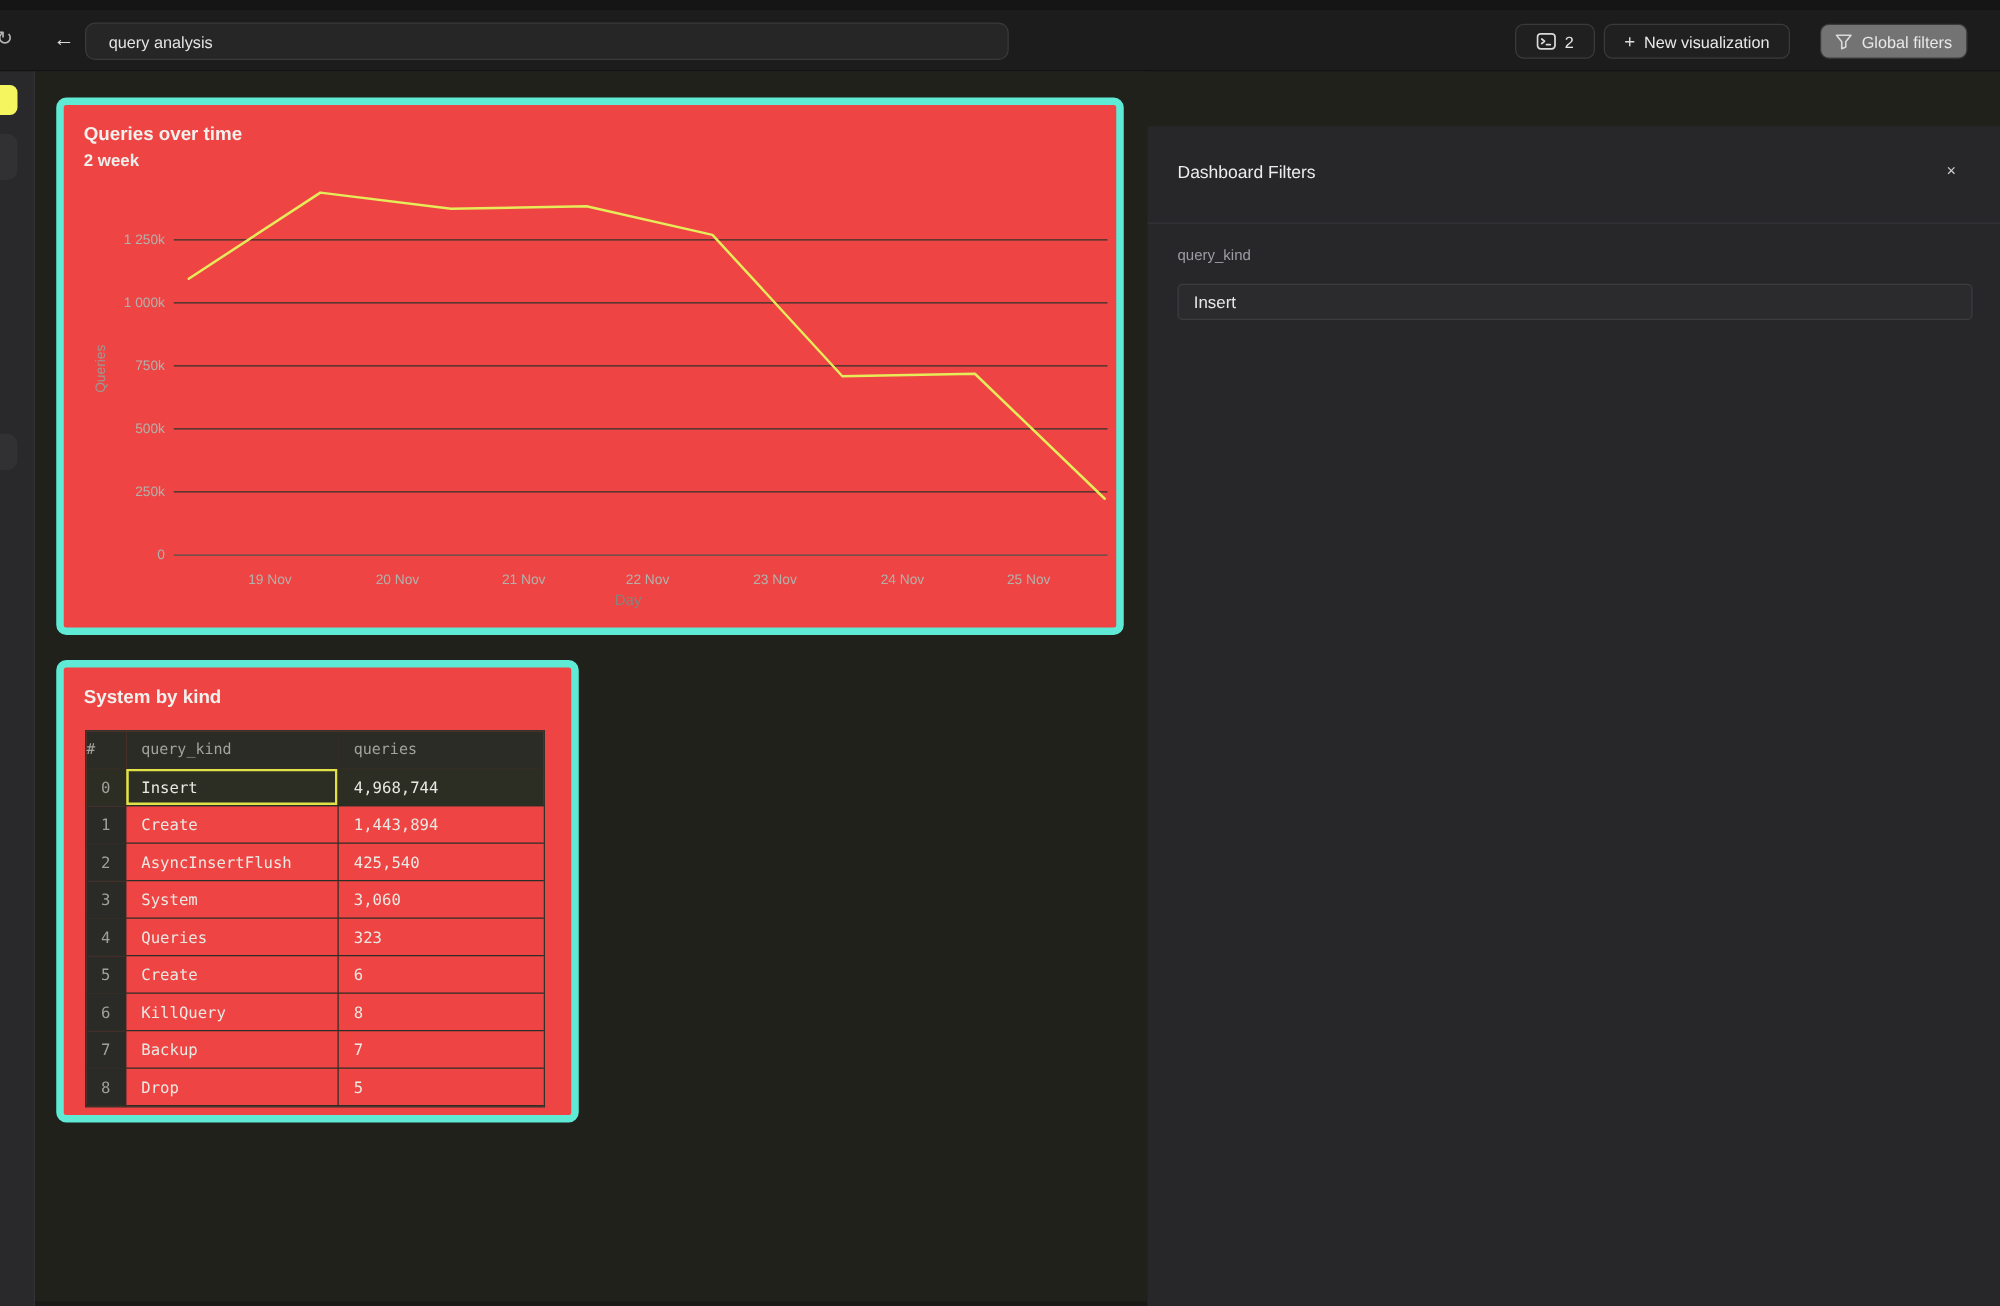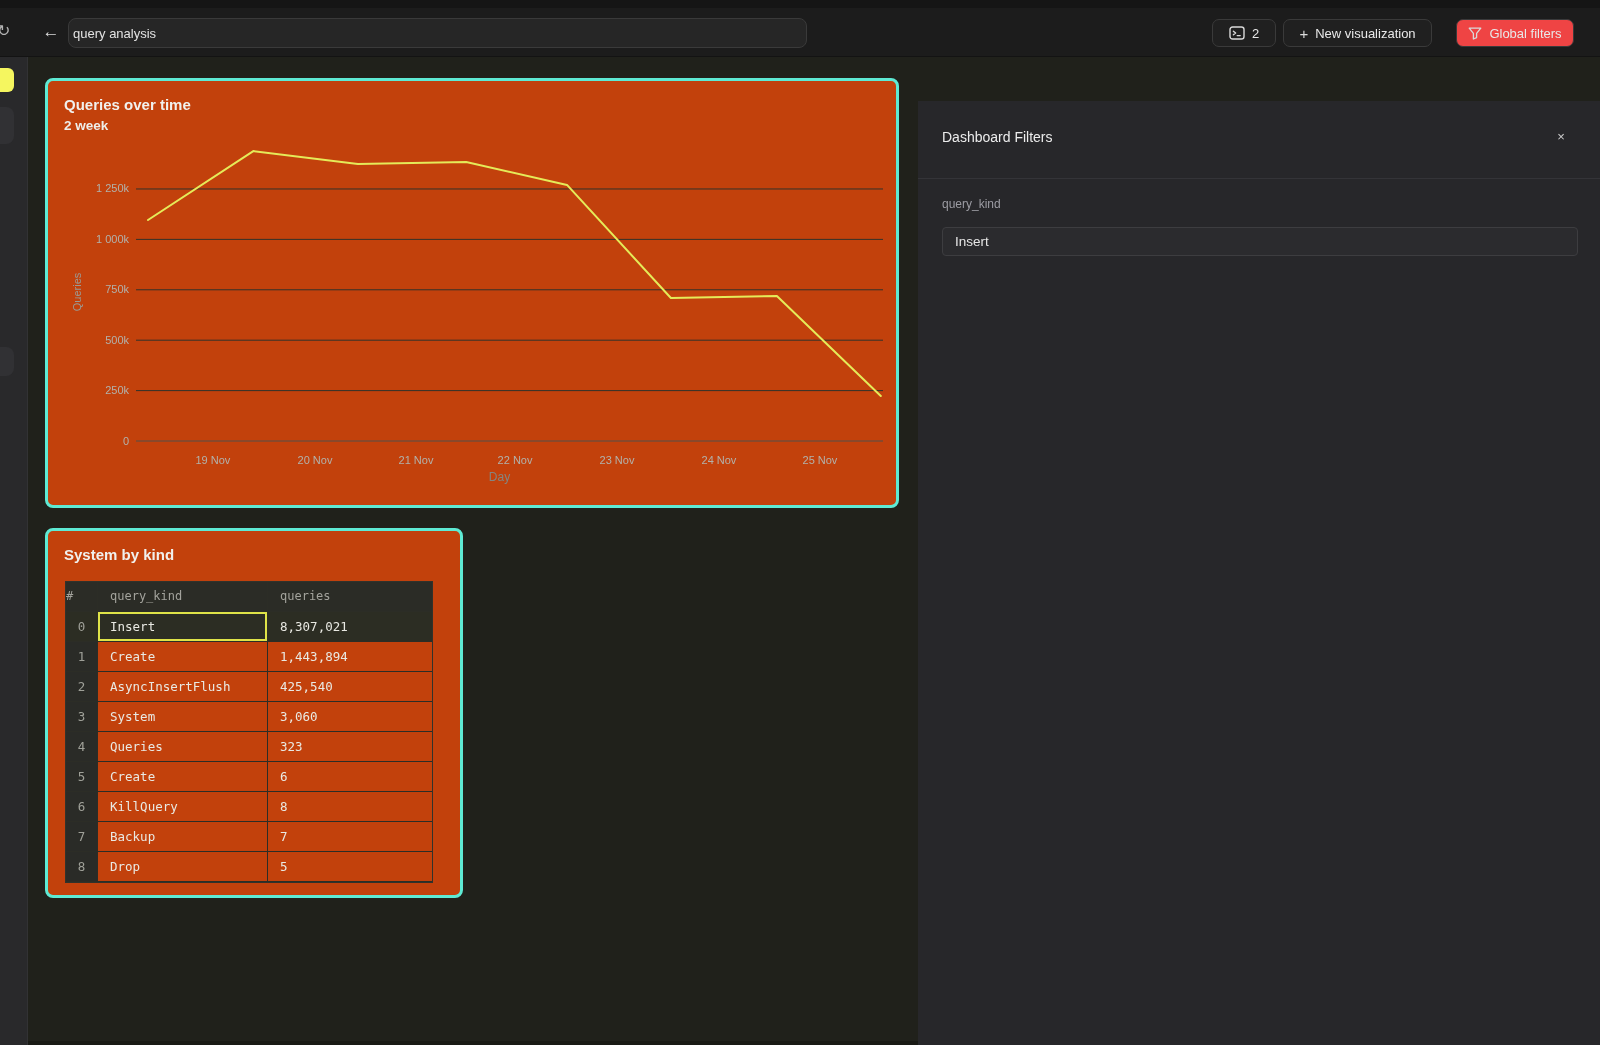--- a/index.html
+++ b/index.html
@@ -8,41 +8,41 @@
   .stage { position:relative; width:1600px; height:1045px; background:#20211b; overflow:hidden; }
 
   
   .top-strip { position:absolute; left:0; top:0; width:1600px; height:8px; background:#151515; }
   .toolbar { position:absolute; left:0; top:8px; width:1600px; height:49px; background:#1c1c1c; border-bottom:1px solid #131313; }
   .history-ic { position:absolute; left:-3px; top:13px; font-size:16px; color:#b4b4b4; }
   .back-btn { position:absolute; left:38px; top:10px; width:26px; height:28px; color:#d9d9d9; font-size:17px;
               display:flex; align-items:center; justify-content:center; cursor:pointer; }
   .title-input { position:absolute; left:68px; top:10px; width:739px; height:30px; background:#262626;
                  border:1px solid #3a3a3a; border-radius:8px; color:#e3e3e3; font-size:13px;
-                 font-family:"Liberation Sans", sans-serif; padding:0 4px; outline:none; }
+                 font-family:"Liberation Sans", sans-serif; padding:0 18px; outline:none; }
   .tb-btn { position:absolute; top:11px; height:28px; display:flex; align-items:center; justify-content:center;
             gap:7px; background:#202020; border:1px solid #3a3a3a; border-radius:7px; color:#e8e8e8;
             font-size:13px; cursor:pointer; }
   .tb-btn svg { display:block; }
   .btn-tabs { left:1212px; width:64px; }
   .btn-newviz { left:1283px; width:149px; }
-  .btn-gfilters { left:1456px; width:118px; background:#ef4444; border-color:#3a3a3b; }
+  .btn-gfilters { left:1456px; width:118px; background:#737373; border-color:#3a3a3b; }
   .plus-glyph { font-size:15px; color:#dcdcdc; line-height:1; }
 
   
   .sidebar { position:absolute; left:0; top:57px; width:28px; height:988px; background:#29292b; border-right:1px solid #323234; }
   .sb-btn { position:absolute; left:-10px; width:24px; border-radius:6px; cursor:pointer; }
   .sb-active { top:11px; height:24px; background:#f5f65f; }
   .sb-dark1 { top:50px; height:37px; background:#313134; border-radius:8px; }
   .sb-dark2 { top:290px; height:29px; background:#313134; border-radius:8px; }
 
   
   .main { position:absolute; left:28px; top:57px; width:890px; height:988px; background:#20211b; }
   .main-bottom-strip { position:absolute; left:0; bottom:0; width:100%; height:4px; background:#191a15; }
-  .card { position:absolute; background:#c2410c; border:3px solid #5eead4; border-radius:8px; }
+  .card { position:absolute; background:#ef4444; border:6px solid #5eead4; border-radius:8px; }
   .chart-card { left:17px; top:21px; width:854px; height:430px; }
   .table-card { left:17px; top:471px; width:418px; height:370px; }
   .card-title { position:absolute; left:16px; top:15px; font-size:15px; font-weight:700; color:#f1f1ee; }
   .card-subtitle { position:absolute; left:16px; top:37px; font-size:13.5px; font-weight:700; color:#eeeeea; }
   .chart-svg { position:absolute; left:0; top:0; }
 
   
   .qtable { position:absolute; left:17px; top:50px; width:368px; border:1px solid #31322b;
             display:grid; grid-template-columns:32px 170px 164px;
             font-family:"DejaVu Sans Mono", monospace; font-size:12.5px; }
@@ -139,21 +139,21 @@
     </div>
 
     <div class="card table-card">
       <div class="card-title">System by kind</div>
       <div id="qtable" class="qtable">
           <div class="th">#</div>
           <div class="th cell-head">query_kind</div>
           <div class="th cell-head">queries</div>
           <div class="idx row-hl">0</div>
           <div class="cell row-hl sel">Insert</div>
-          <div class="cell row-hl">8,307,021</div>
+          <div class="cell row-hl">4,968,744</div>
           <div class="idx">1</div>
           <div class="cell">Create</div>
           <div class="cell">1,443,894</div>
           <div class="idx">2</div>
           <div class="cell">AsyncInsertFlush</div>
           <div class="cell">425,540</div>
           <div class="idx">3</div>
           <div class="cell">System</div>
           <div class="cell">3,060</div>
           <div class="idx">4</div>

